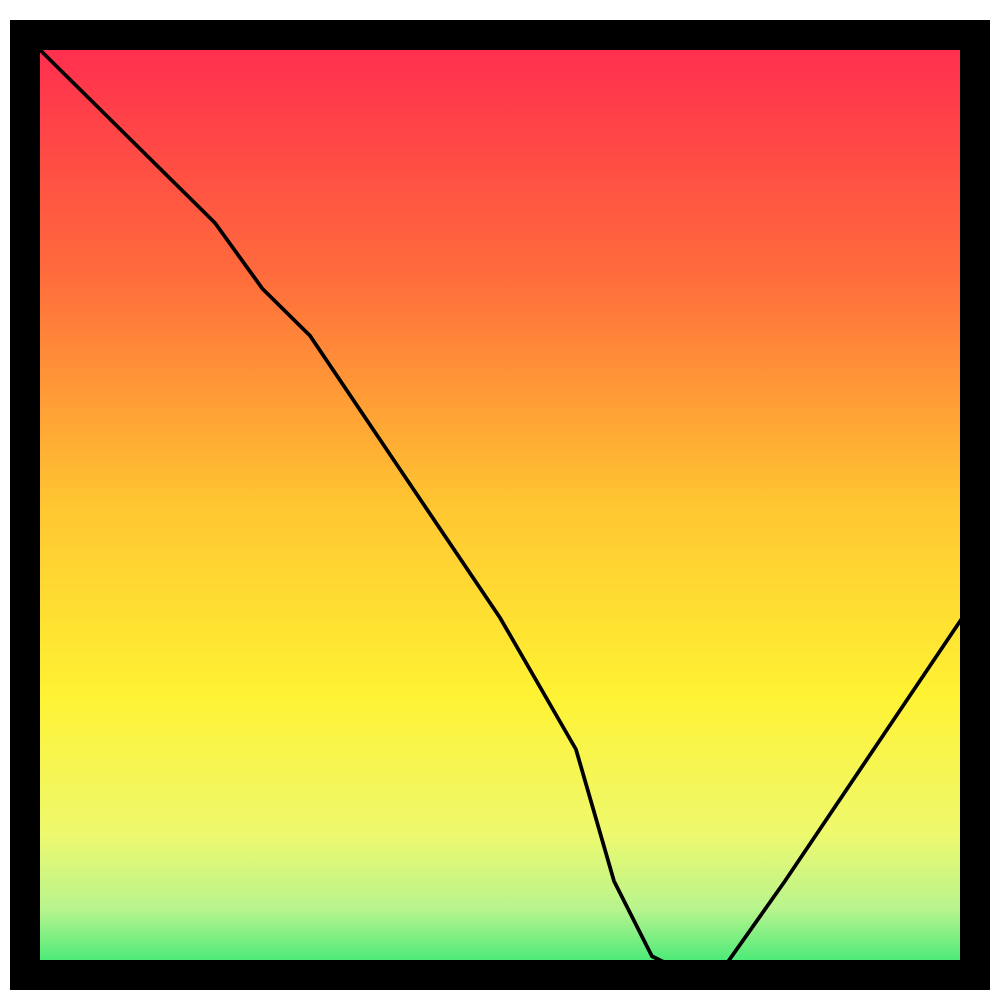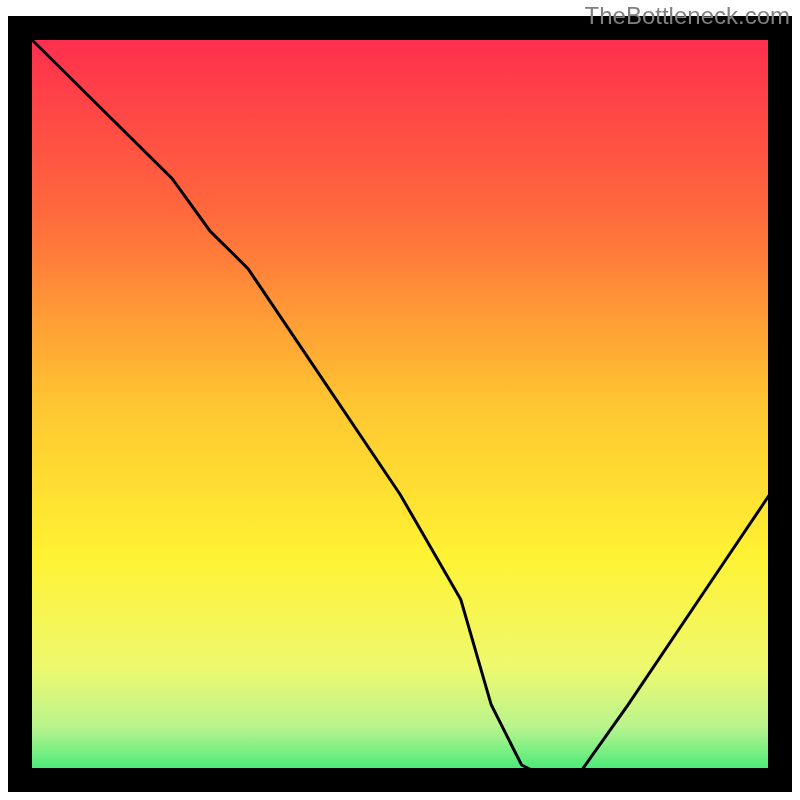--- a/index.html
+++ b/index.html
@@ -26,21 +26,20 @@
   }
   svg {
     display: block;
   }
 </style>
 </head>
 <body>
 
 <div class="container">
 
-  <div class="watermark">TheBottleneck.com</div>
 
   <svg id="chart-svg" width="800" height="800" viewBox="0 0 800 800">
     <defs>
       <linearGradient id="bg-grad" x1="0" y1="0" x2="0" y2="1">
           <stop offset="0%" stop-color="#ff2b4f"></stop>
           <stop offset="25%" stop-color="#ff6a3c"></stop>
           <stop offset="50%" stop-color="#ffc631"></stop>
           <stop offset="70%" stop-color="#fff233"></stop>
           <stop offset="85%" stop-color="#eef96e"></stop>
           <stop offset="93%" stop-color="#b8f48e"></stop>

